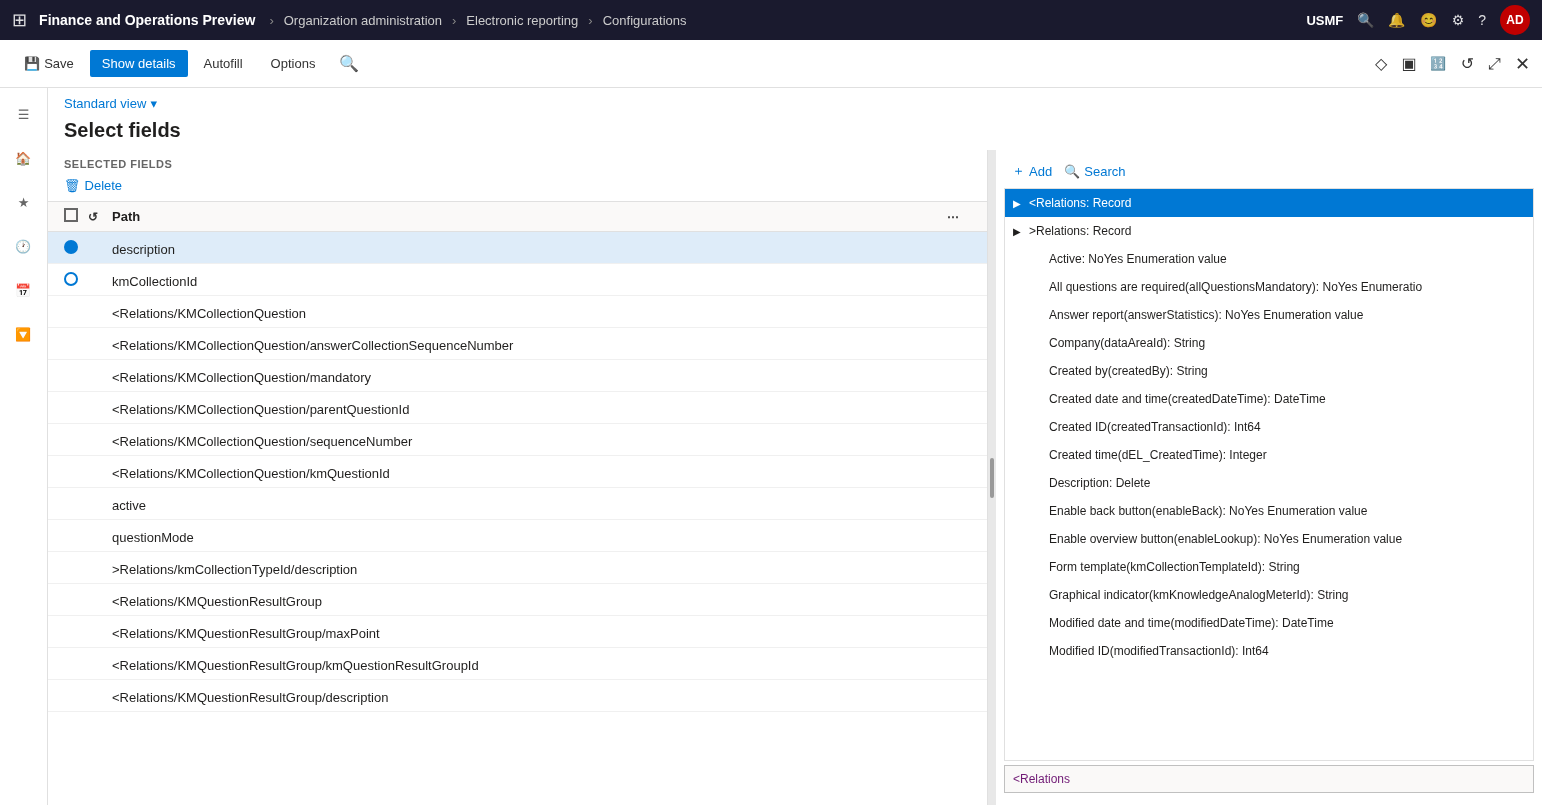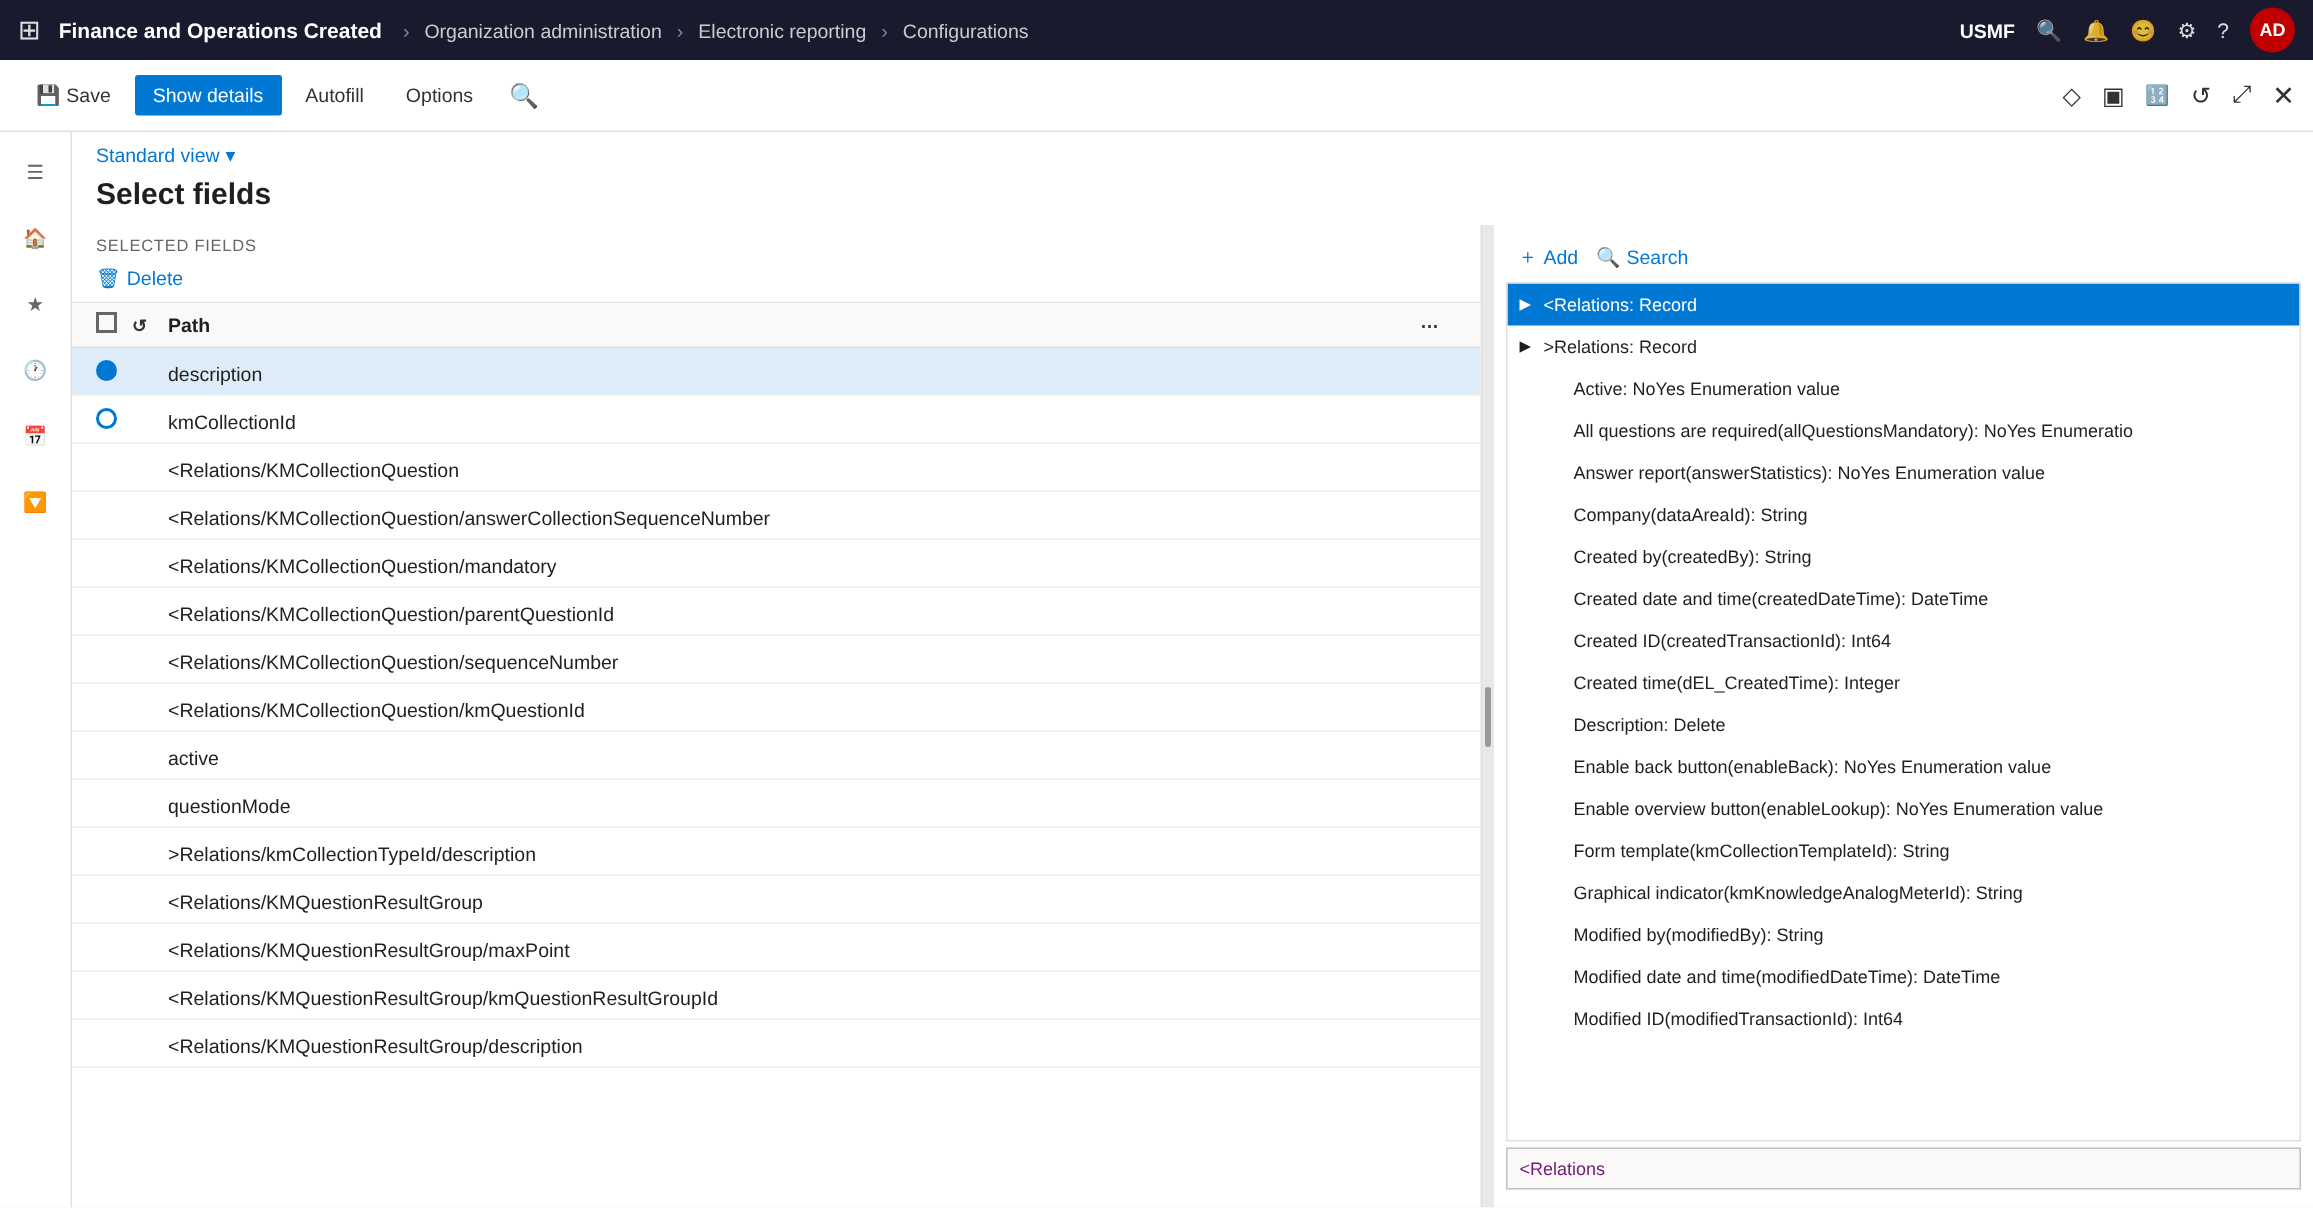--- a/index.html
+++ b/index.html
@@ -63,21 +63,21 @@
     .page-title { font-size: 20px; font-weight: 600; color: #201f1e; }
 
     
     .selected-fields-area { flex: 1; display: flex; flex-direction: row; overflow: hidden; }
 
     
     .fields-table-area {
       flex: 0 0 940px; display: flex; flex-direction: column; border-right: 1px solid #e0e0e0; overflow: hidden;
     }
     .section-header {
-      padding: 8px 16px 4px; font-size: 11px; font-weight: 400; color: #666; text-transform: uppercase; letter-spacing: 0.5px;
+      padding: 8px 16px 4px; font-size: 11px; font-weight: 700; color: #666; text-transform: uppercase; letter-spacing: 0.5px;
     }
     .delete-btn {
       display: flex; align-items: center; gap: 4px; padding: 4px 16px 8px;
       color: #0078d4; cursor: pointer; font-size: 13px; background: none; border: none;
     }
 
     
     .fields-table { flex: 1; overflow-y: auto; }
     .table-header {
       display: flex; align-items: center; padding: 6px 16px;
@@ -131,21 +131,21 @@
     .bottom-input {
       width: 100%; padding: 6px 8px; border: 1px solid #c0c0c0;
       font-size: 12px; color: #701a75; background: #faf9f8;
     }
   </style>
 </head>
 <body>
 
 <div class="topbar">
   <span class="topbar-grid icon-btn">⊞</span>
-  <span class="topbar-title">Finance and Operations Created</span>
+  <span class="topbar-title">Finance and Operations Preview</span>
   <div class="topbar-nav">
     <span class="topbar-sep">›</span>
     <span style="cursor:pointer;color:#ccc;">Organization administration</span>
     <span class="topbar-sep">›</span>
     <span style="cursor:pointer;color:#ccc;">Electronic reporting</span>
     <span class="topbar-sep">›</span>
     <span style="cursor:pointer;color:#ccc;">Configurations</span>
   </div>
   <div class="topbar-right">
     <span class="usmf">USMF</span>
@@ -396,24 +396,20 @@
           <div class="tree-item indented">
             <span class="tree-arrow"></span>
             <span>Form template(kmCollectionTemplateId): String</span>
           </div>
           <div class="tree-item indented">
             <span class="tree-arrow"></span>
             <span>Graphical indicator(kmKnowledgeAnalogMeterId): String</span>
           </div>
           <div class="tree-item indented">
             <span class="tree-arrow"></span>
-            <span>Modified by(modifiedBy): String</span>
-          </div>
-          <div class="tree-item indented">
-            <span class="tree-arrow"></span>
             <span>Modified date and time(modifiedDateTime): DateTime</span>
           </div>
           <div class="tree-item indented">
             <span class="tree-arrow"></span>
             <span>Modified ID(modifiedTransactionId): Int64</span>
           </div>
         </div>
 
         <div class="bottom-input-area">
           <input type="text" class="bottom-input" value="&lt;Relations" style="">

